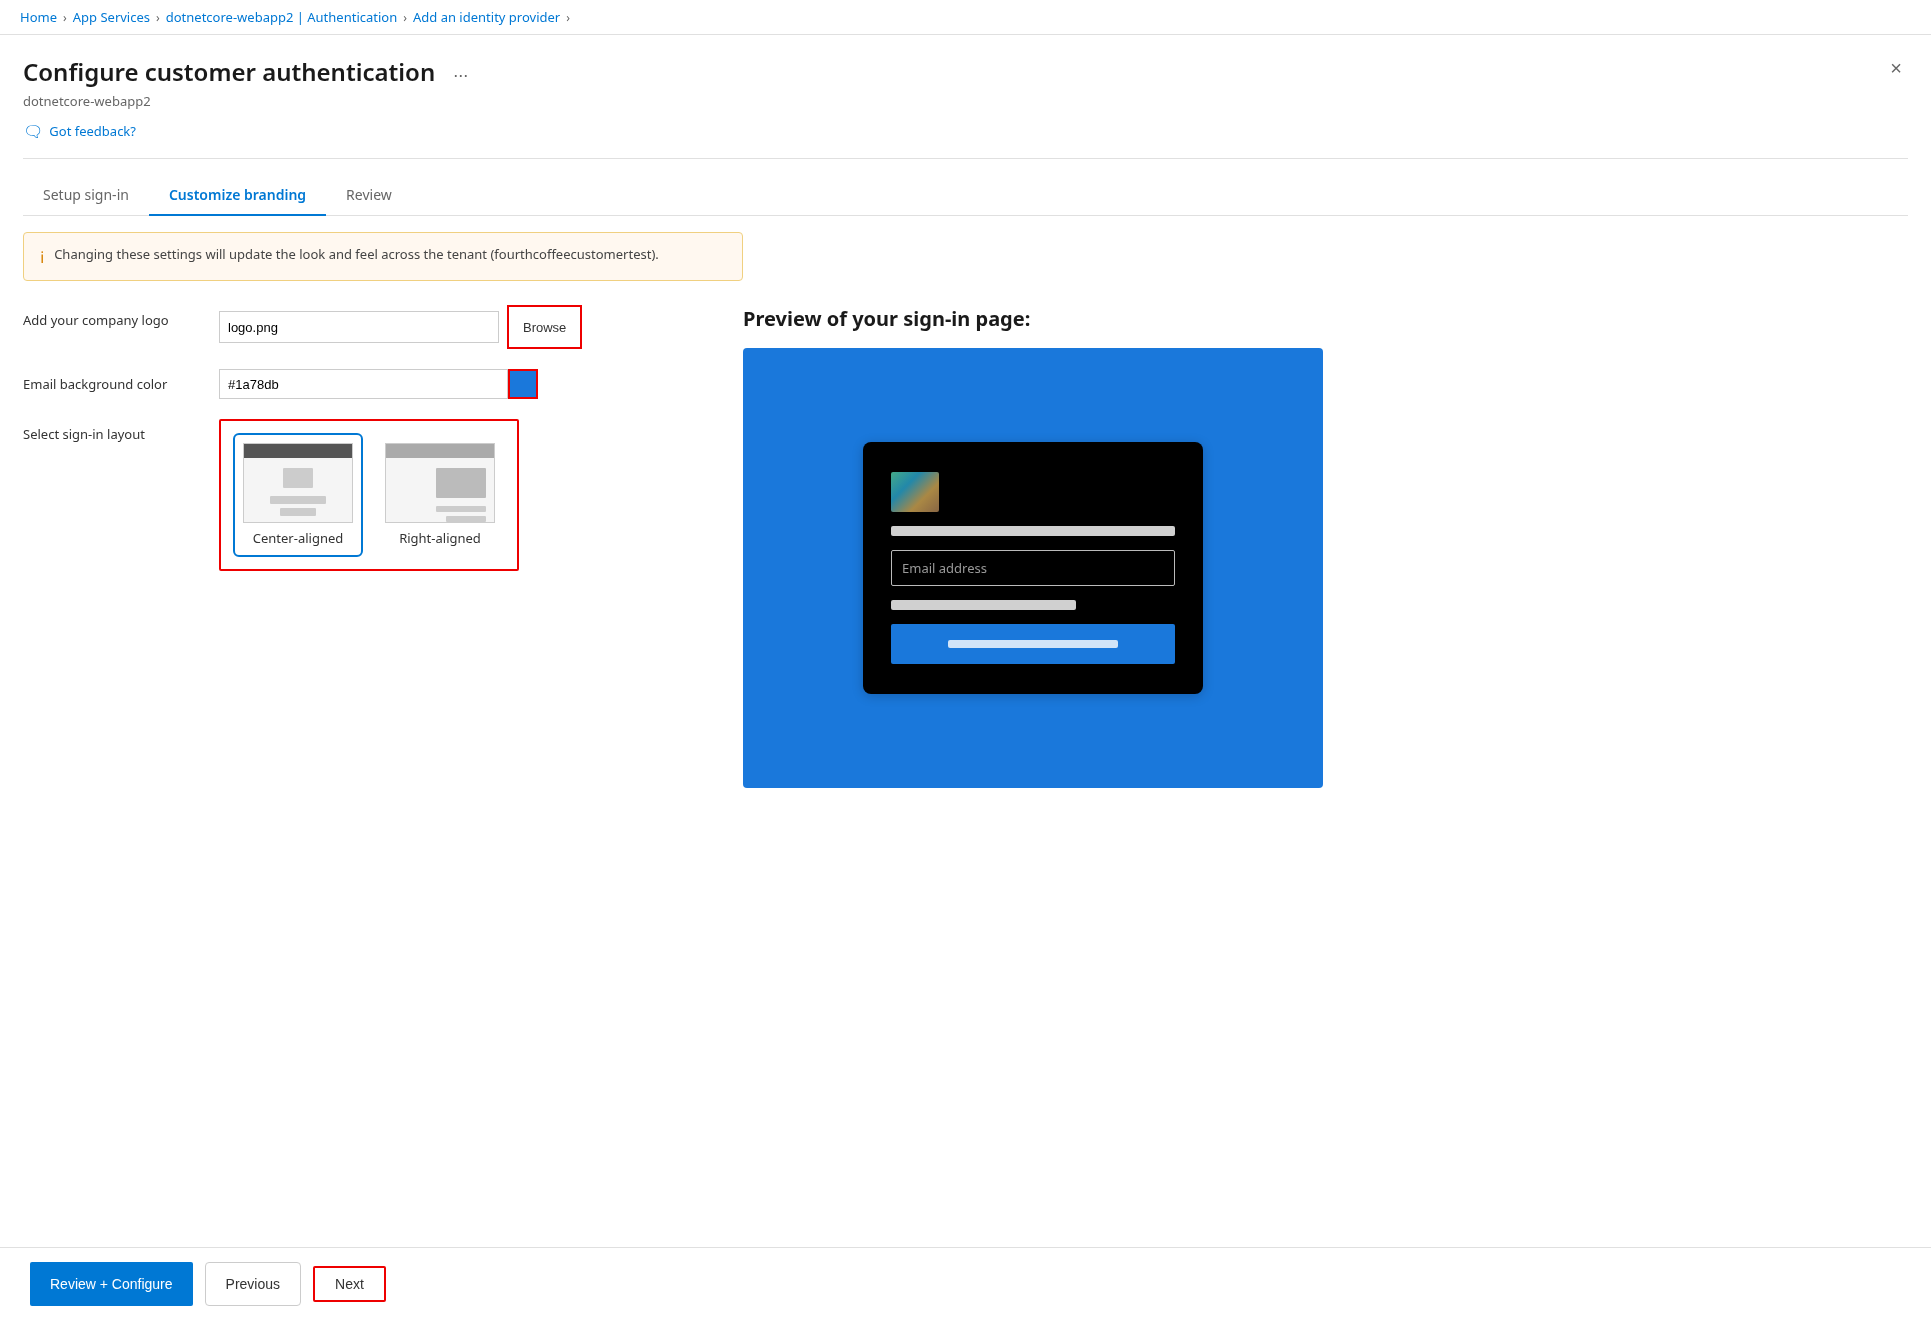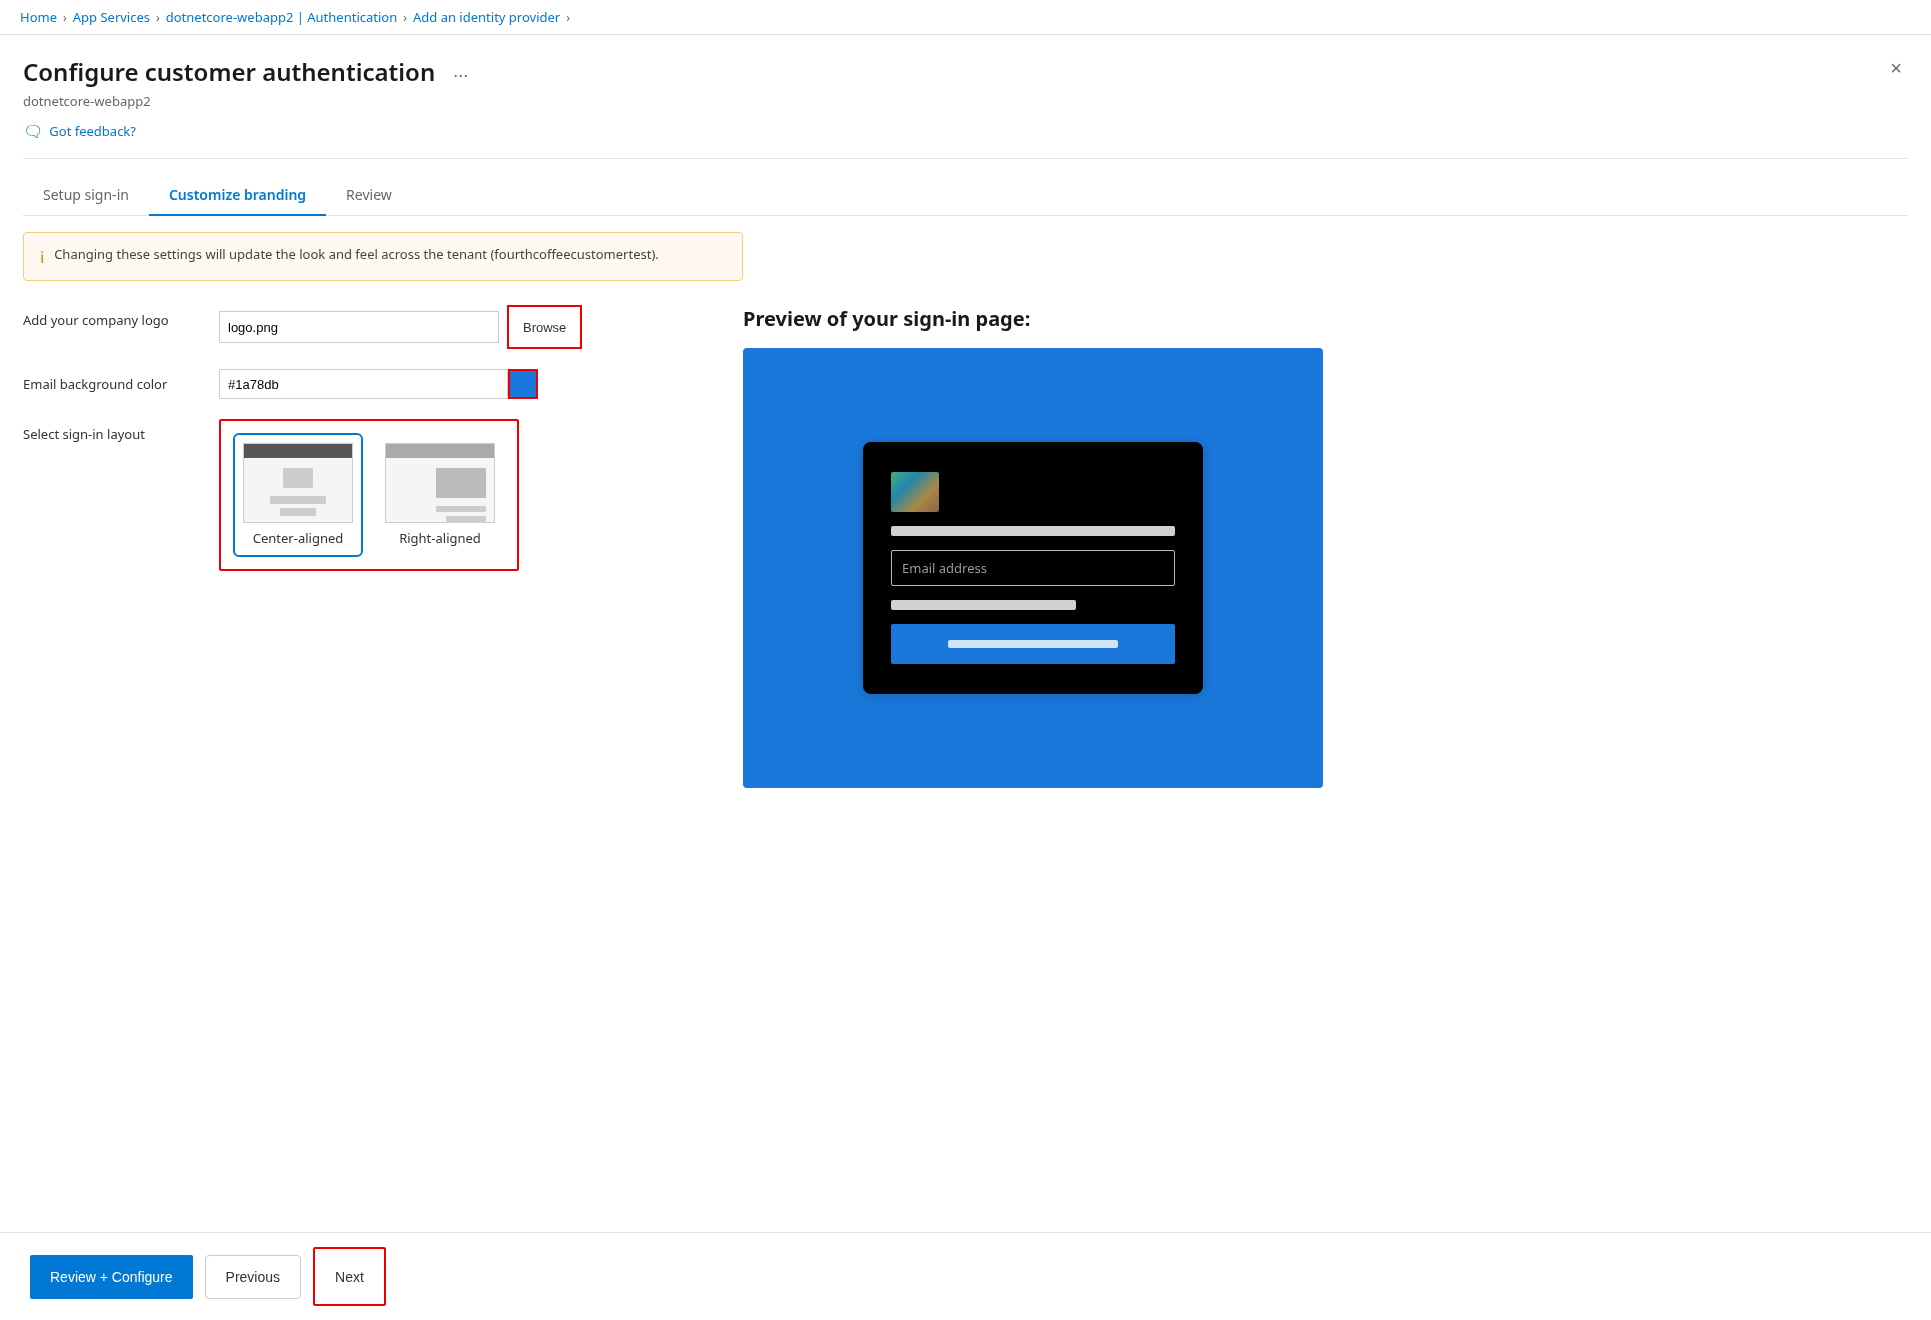--- a/index.html
+++ b/index.html
@@ -386,21 +386,21 @@
       padding: 0 20px;
       background: #fff;
       color: #333;
       border: 1px solid #ccc;
       font-size: 14px;
       cursor: pointer;
       font-weight: 500;
       border-radius: 4px;
     }
     .btn-next {
-      height: 59px;
+      height: 36px;
       padding: 0 20px;
       background: #fff;
       color: #333;
       border: 2px solid #e00;
       font-size: 14px;
       cursor: pointer;
       font-weight: 500;
       border-radius: 2px;
     }
 

